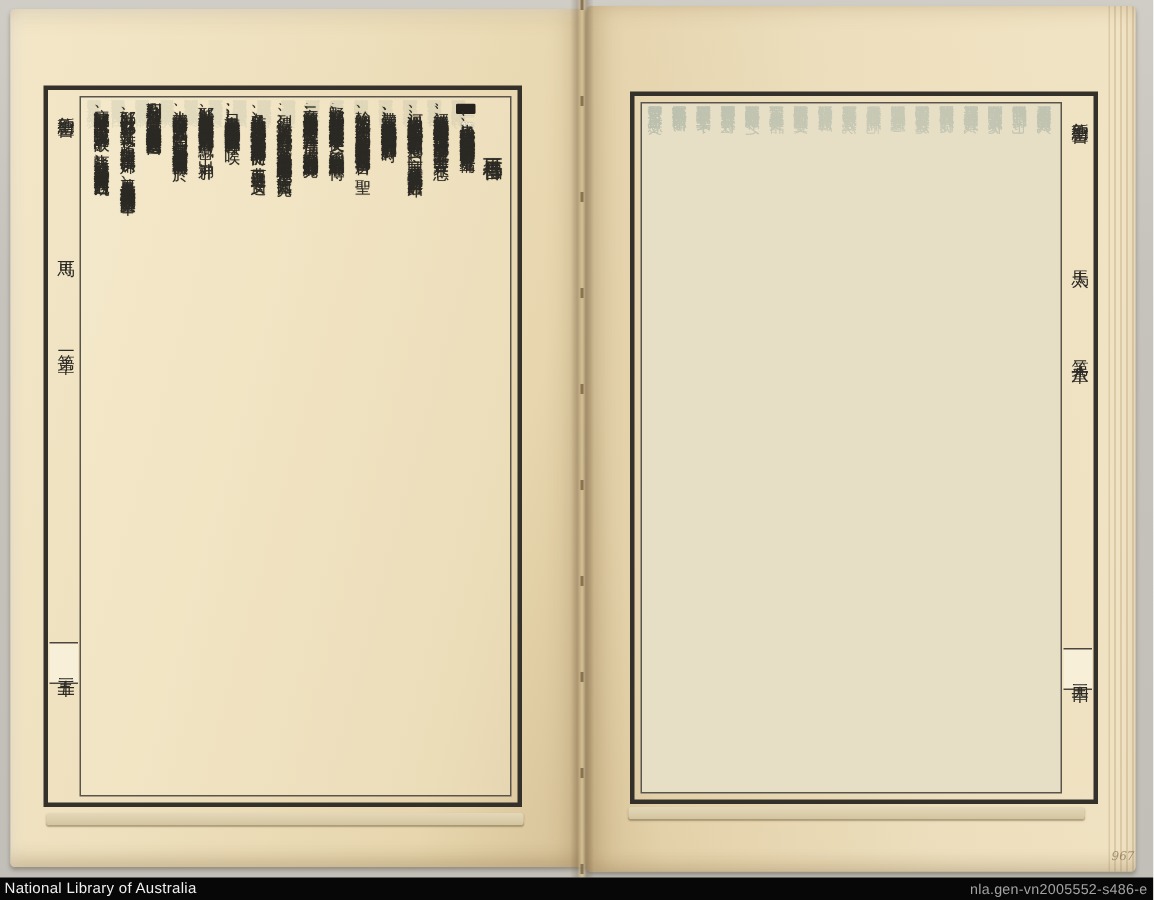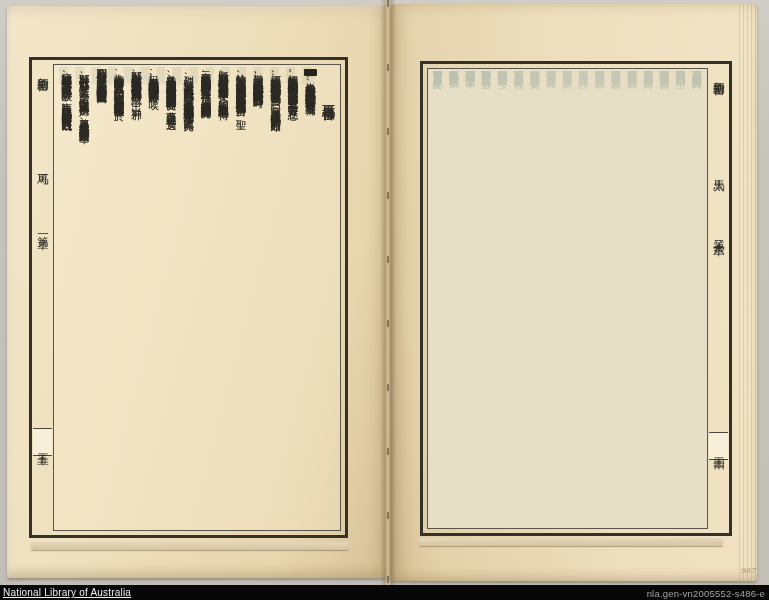--- a/index.html
+++ b/index.html
@@ -81,21 +81,21 @@
   .ghost{opacity:.14;color:#7e8d83;}
   .bleed-fade{
     position:absolute;inset:0;
     background:linear-gradient(90deg,rgba(231,223,197,0) 0%,rgba(231,223,197,.30) 55%,rgba(231,223,197,.10) 100%);
   }
   
   .bottom-bar{
     position:absolute;left:0;right:0;bottom:0;height:15px;background:#070707;z-index:9;
     font-family:"Liberation Sans","DejaVu Sans",sans-serif;
   }
-  .credit{position:absolute;left:3px;top:2px;font-size:10px;color:#efefef;letter-spacing:.2px;text-decoration:underline;}
+  .credit{position:absolute;left:3px;top:2px;font-size:10px;color:#efefef;letter-spacing:.2px;}
   .item-id{position:absolute;right:4px;top:3px;font-size:9.5px;color:#a3a3a3;letter-spacing:.2px;text-align:right;}
   
   .pencil{
     position:absolute;font-size:8px;color:rgba(110,88,55,.55);
     font-style:italic;font-family:"DejaVu Serif",serif;z-index:6;
   }
   .pencil.l{left:15px;top:564px;margin-top:48px;}
   .pencil.r{left:741px;top:566px;}
 </style>
 </head>

